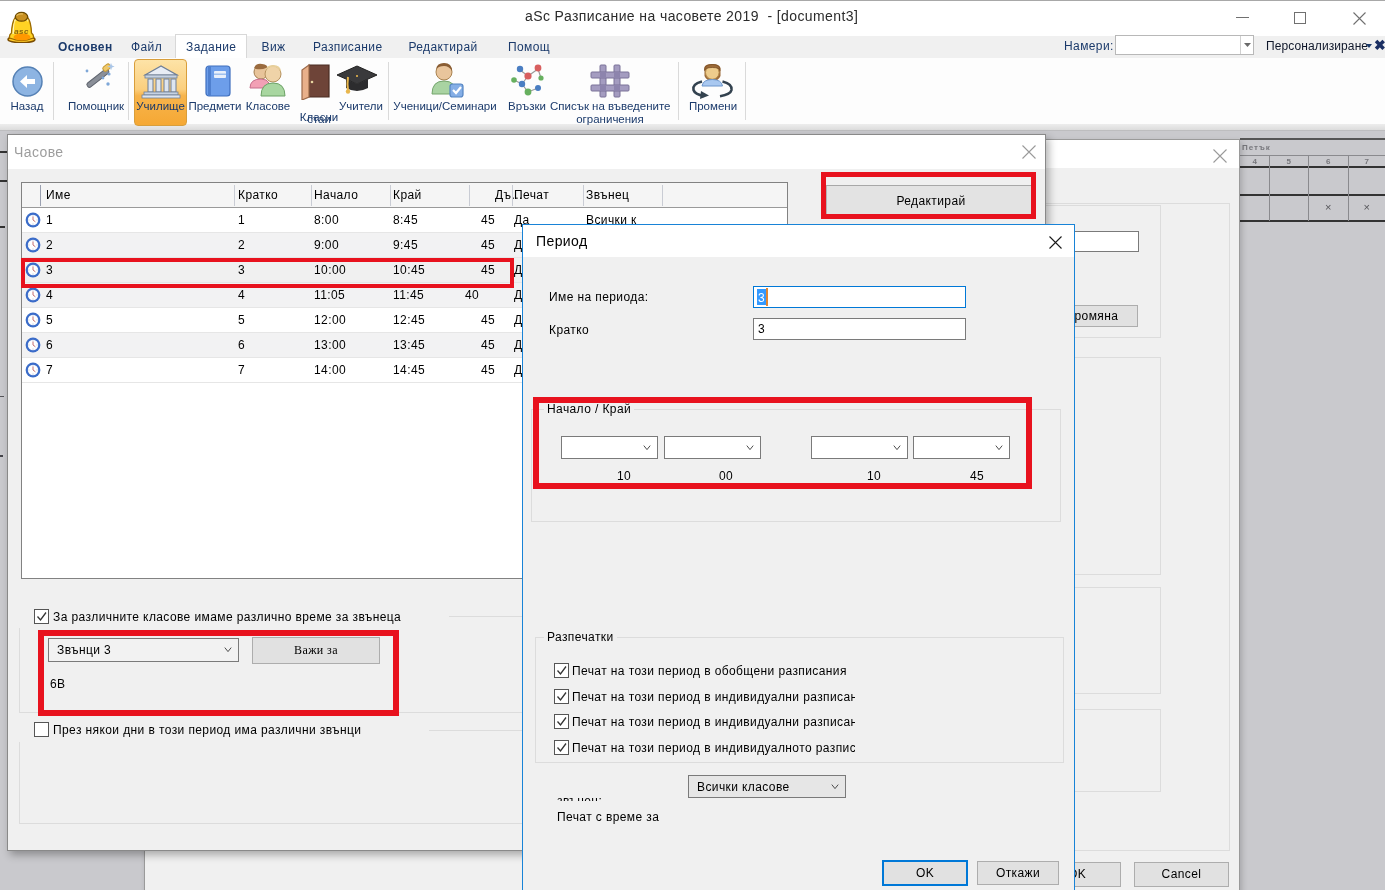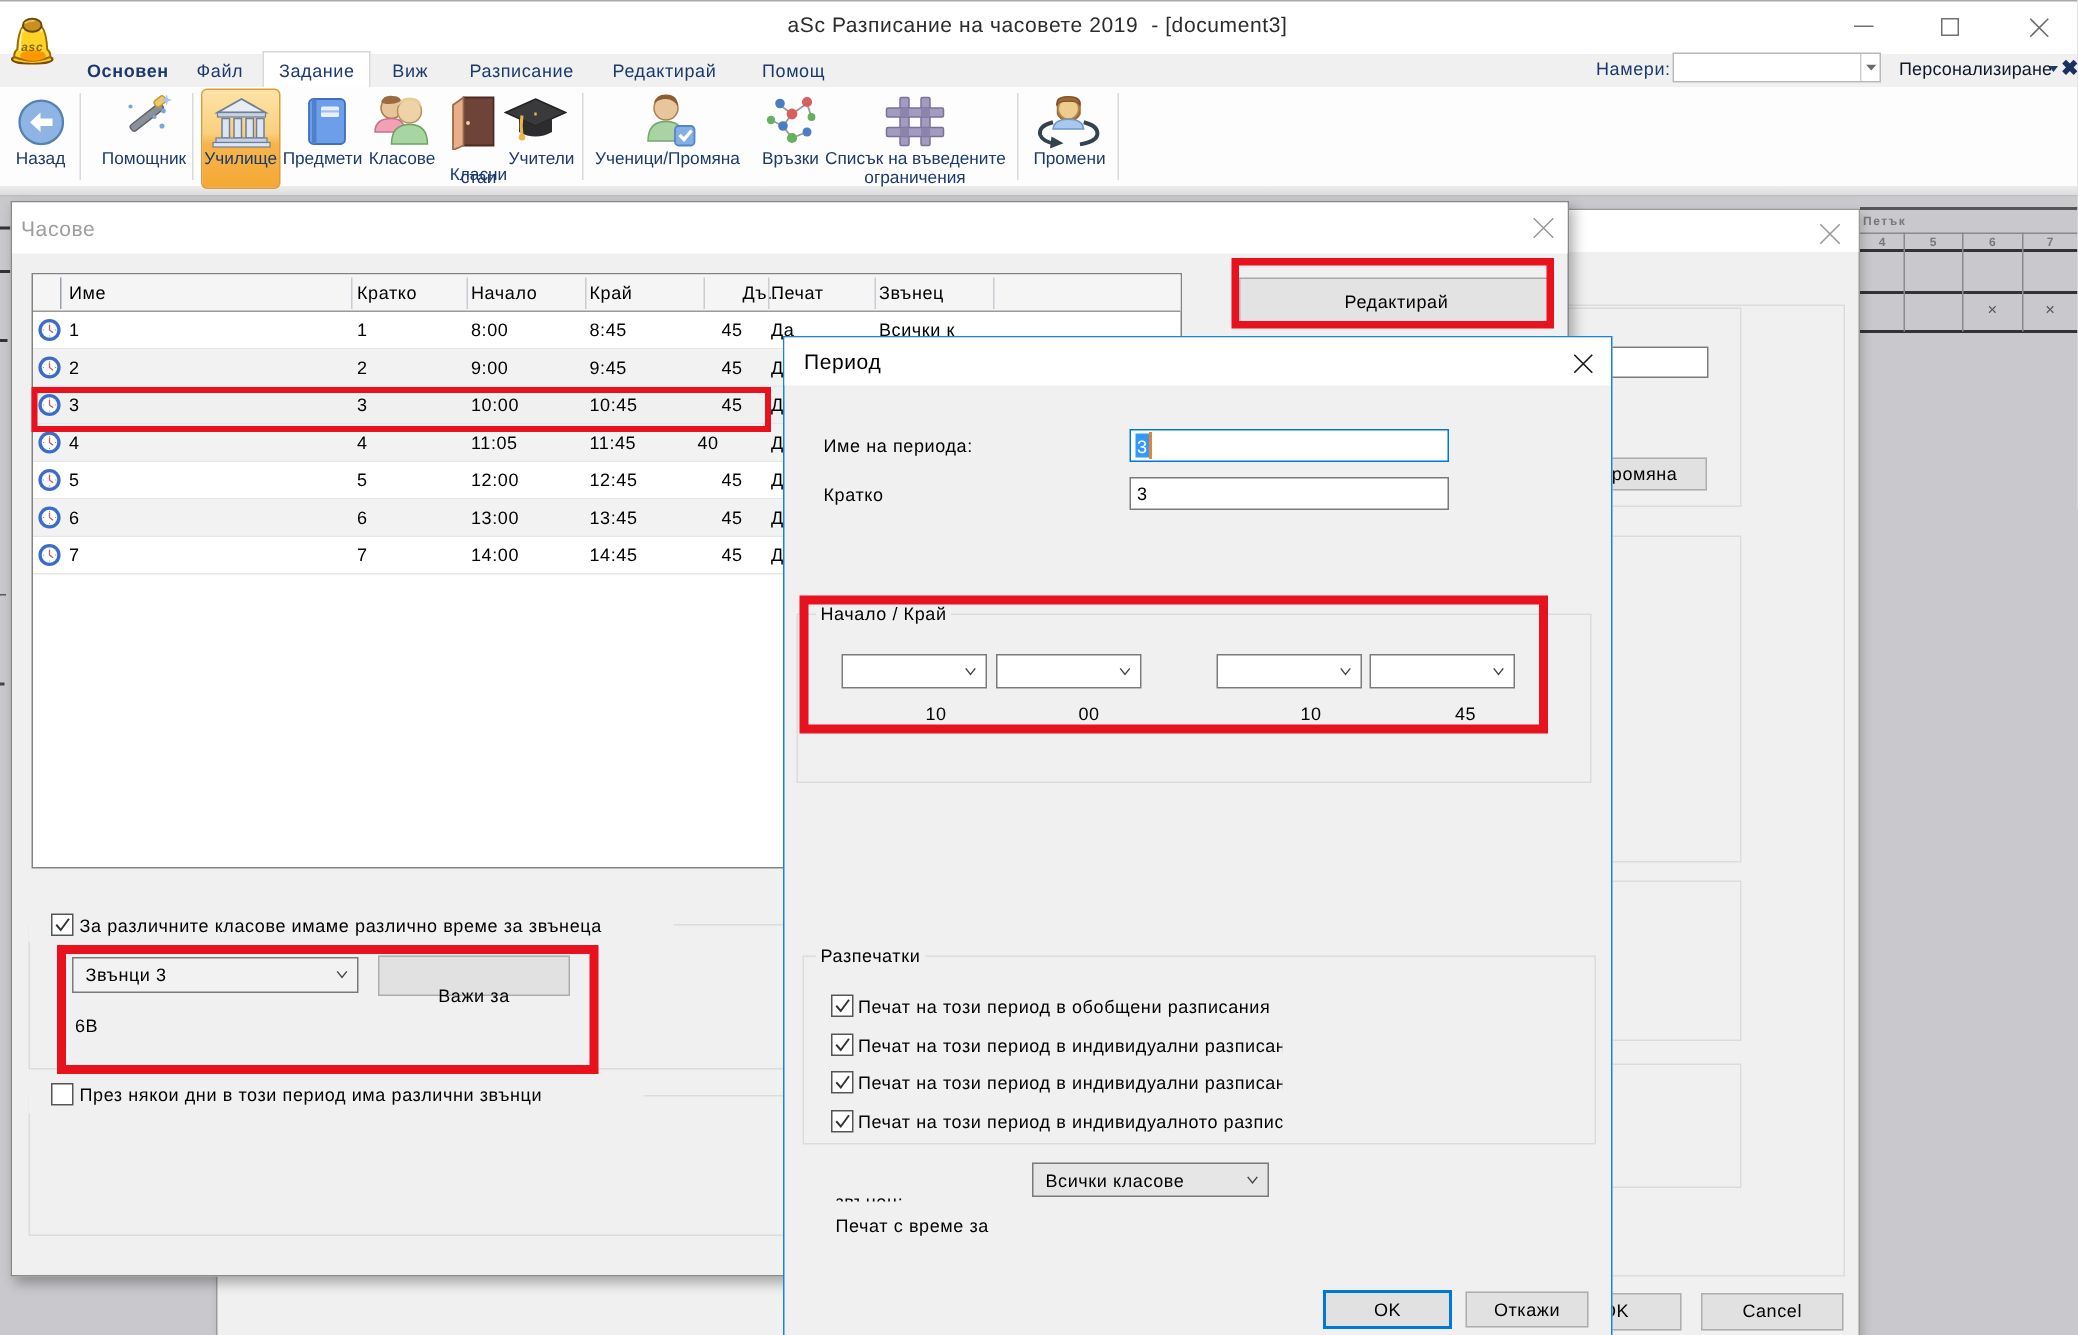--- a/index.html
+++ b/index.html
@@ -154,21 +154,21 @@
 </svg>
 <div class="tlabel" style="left:334px;top:100px;width:54px;">Учители</div>
 
 <svg class="abs" style="left:428px;top:62px;" width="36" height="38" viewBox="0 0 36 38">
   <circle cx="16" cy="10" r="8" fill="#e9c59c" stroke="#a9824f" stroke-width="1"></circle>
   <path d="M8 7 Q9 1 16 1 Q24 1 24 9 Q21 4 16 4 Q11 4 8 7 Z" fill="#8a5d33"></path>
   <path d="M4 32 Q4 19 16 19 Q28 19 28 32 Z" fill="#a9d3a2" stroke="#74a56d" stroke-width="1"></path>
   <rect x="22" y="22" width="13" height="13" rx="2.5" fill="#84aee6" stroke="#5585c2" stroke-width="1.2"></rect>
   <path d="M25 28 l3 3 5 -6" stroke="#fff" stroke-width="2.2" fill="none"></path>
 </svg>
-<div class="tlabel" style="left:390px;top:100px;width:110px;">Ученици/Промяна</div>
+<div class="tlabel" style="left:390px;top:100px;width:110px;">Ученици/Семинари</div>
 
 <svg class="abs" style="left:508px;top:62px;" width="38" height="38" viewBox="0 0 38 38">
   <g stroke="#9a9a9a" stroke-width="1.2">
     <path d="M12 8 L20 14 M20 14 L30 7 M20 14 L14 22 M14 22 L6 18 M14 22 L20 30 M20 30 L30 26 M30 7 L33 16"></path>
   </g>
   <circle cx="12" cy="7" r="3.2" fill="#4a7ec2"></circle>
   <circle cx="30" cy="6" r="3.4" fill="#d85f5f"></circle>
   <circle cx="20" cy="14" r="3.6" fill="#d85f5f"></circle>
   <circle cx="6" cy="18" r="2.8" fill="#67b05f"></circle>
   <circle cx="14" cy="22" r="3.2" fill="#4a7ec2"></circle>
@@ -383,21 +383,21 @@
         <path d="M2.5 6.5 l3 3.5 L11 2.5" stroke="#333" stroke-width="1.3" fill="none"></path>
       </svg>
     </div>
   <div class="lbl" style="left:45px;top:475px;">За различните класове имаме различно време за звънеца</div>
   <div class="combo" style="left:40px;top:503px;width:191px;height:24px;background:#f2f2f2;">
     <div class="lbl" style="left:8px;top:4px;">Звънци 3</div>
     <svg class="chev" width="10" height="6" viewBox="0 0 10 6">
         <path d="M1 0 L5 5 L9 0" stroke="#444" stroke-width="1.2" fill="none"></path>
       </svg>
   </div>
-  <div class="btn" style="left:244px;top:502px;width:128px;height:27px;padding-top:19px;">Важи за</div>
+  <div class="btn" style="left:244px;top:502px;width:128px;height:27px;padding-top:5px;font-family:Liberation Serif, serif;">Важи за</div>
   <div class="lbl" style="left:42px;top:542px;">6В</div>
   <div class="gbox" style="left:11px;top:595px;width:1016px;height:94px;"></div>
   <div class="abs" style="left:11px;top:595px;width:410px;height:12px;background:#f0f0f0;"></div>
   <div class="cb" style="left:26px;top:587px;"></div>
   <div class="lbl" style="left:45px;top:588px;">През някои дни в този период има различни звънци</div>
 
   <div class="abs" style="left:818px;top:50px;width:210px;height:1px;background:#a8a8a8;"></div>
   <div class="abs" style="left:818px;top:51px;width:210px;height:32px;background:#e3e3e3;border:1px solid #b5b5b5;border-top:none;"></div>
   <div class="abs" style="left:818px;top:59px;width:210px;text-align:center;font-size:12px;color:#000;">Редактирай</div>
 </div>

